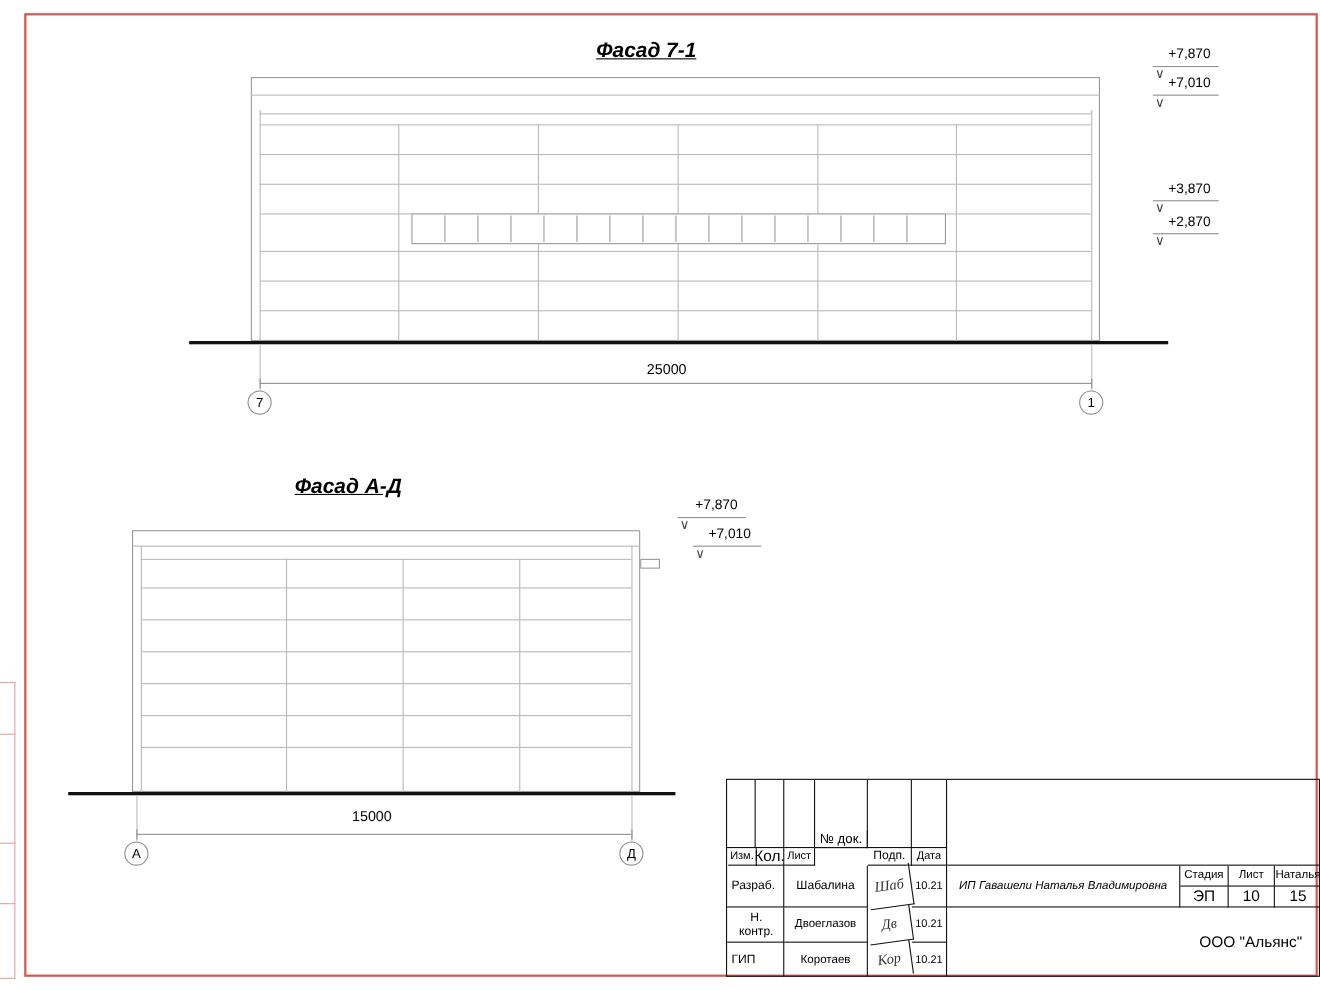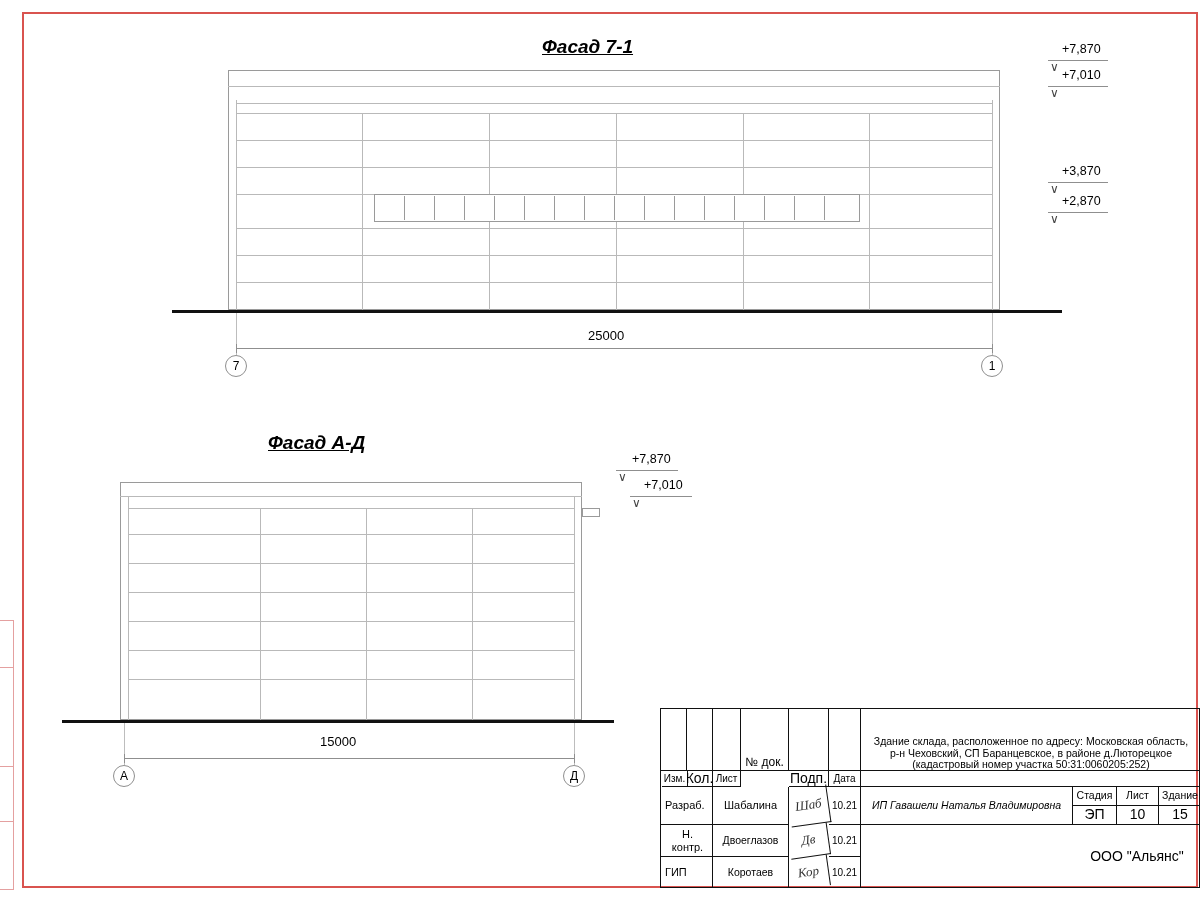--- a/index.html
+++ b/index.html
@@ -281,44 +281,39 @@
 <div class="stamp">
 
   <div class="cell b-r b-b" style="left:0; top:0; width:26px; height:62px;"></div>
   <div class="cell b-r b-b" style="left:26px; top:0; width:26px; height:62px;"></div>
   <div class="cell b-r b-b" style="left:52px; top:0; width:28px; height:62px;"></div>
   <div class="cell b-r b-b" style="left:80px; top:0; width:48px; height:62px;"></div>
   <div class="cell b-r b-b" style="left:128px; top:0; width:40px; height:62px;"></div>
   <div class="cell b-r b-b" style="left:168px; top:0; width:32px; height:62px;"></div>
 
 
-  <div class="cell b-b" style="left:200px; top:28px; width:340px; height:34px; flex-direction:column; justify-content:center; font-size:10.5px;">
-    <span>Здание склада, расположенное по адресу: Московская область,</span>
-    <span>р-н Чеховский, СП Баранцевское, в районе д.Люторецкое</span>
-    <span>(кадастровый номер участка 50:31:0060205:252)</span>
-  </div>
 
   <div class="cell b-r b-b" style="left:1px; top:62px; width:26px; height:16px; font-size:10px;">Изм.</div>
   <div class="cell b-r b-b" style="left:26px; top:62px; width:26px; height:16px; font-size:14px;">Кол.</div>
   <div class="cell b-r b-b" style="left:52px; top:62px; width:28px; height:16px; font-size:10px;">Лист</div>
   <div class="cell b-r b-b" style="left:80px; top:46px; width:48px; height:16px; font-size:12px;">№ док.</div>
-  <div class="cell b-r b-b" style="left:128px; top:62px; width:40px; height:16px; font-size:14px;">Подп.</div>
+  <div class="cell b-r b-b" style="left:128px; top:62px; width:40px; height:16px; font-size:11px;">Подп.</div>
   <div class="cell b-r b-b" style="left:168px; top:62px; width:32px; height:16px; font-size:10px;">Дата</div>
   <div class="cell b-b" style="left:200px; top:62px; width:340px; height:16px;"></div>
 
   <div class="cell b-r b-b left" style="left:0; top:78px; width:52px; height:38px; padding-left:4px; justify-content:flex-start;">Разраб.</div>
   <div class="cell b-r b-b" style="left:52px; top:78px; width:76px; height:38px;">Шабалина</div>
   <div class="cell b-r b-b sign" style="left:128px; top:78px; width:40px; height:38px;">Шаб</div>
   <div class="cell b-r b-b" style="left:168px; top:78px; width:32px; height:38px; font-size:10px;">10.21</div>
 
   <div class="cell b-r b-b ital" style="left:200px; top:78px; width:212px; height:38px; font-size:10.5px;">ИП Гавашели Наталья Владимировна</div>
 
   <div class="cell b-r b-b" style="left:412px; top:78px; width:44px; height:19px; font-size:10.5px;">Стадия</div>
   <div class="cell b-r b-b" style="left:456px; top:78px; width:42px; height:19px; font-size:10.5px;">Лист</div>
-  <div class="cell b-b" style="left:498px; top:78px; width:42px; height:19px; font-size:10.5px;">Здание</div>
+  <div class="cell b-b" style="left:498px; top:78px; width:42px; height:19px; font-size:10.5px;">Наталья</div>
 
   <div class="cell b-r b-b big" style="left:412px; top:97px; width:44px; height:19px;">ЭП</div>
   <div class="cell b-r b-b big" style="left:456px; top:97px; width:42px; height:19px;">10</div>
   <div class="cell b-b big" style="left:498px; top:97px; width:42px; height:19px;">15</div>
 
   <div class="cell b-r b-b left" style="left:0; top:116px; width:52px; height:32px; padding-left:4px; justify-content:flex-start;">Н. контр.</div>
   <div class="cell b-r b-b" style="left:52px; top:116px; width:76px; height:32px; font-size:10.5px;">Двоеглазов</div>
   <div class="cell b-r b-b sign" style="left:128px; top:116px; width:40px; height:32px;">Дв</div>
   <div class="cell b-r b-b" style="left:168px; top:116px; width:32px; height:32px; font-size:10px;">10.21</div>
 

